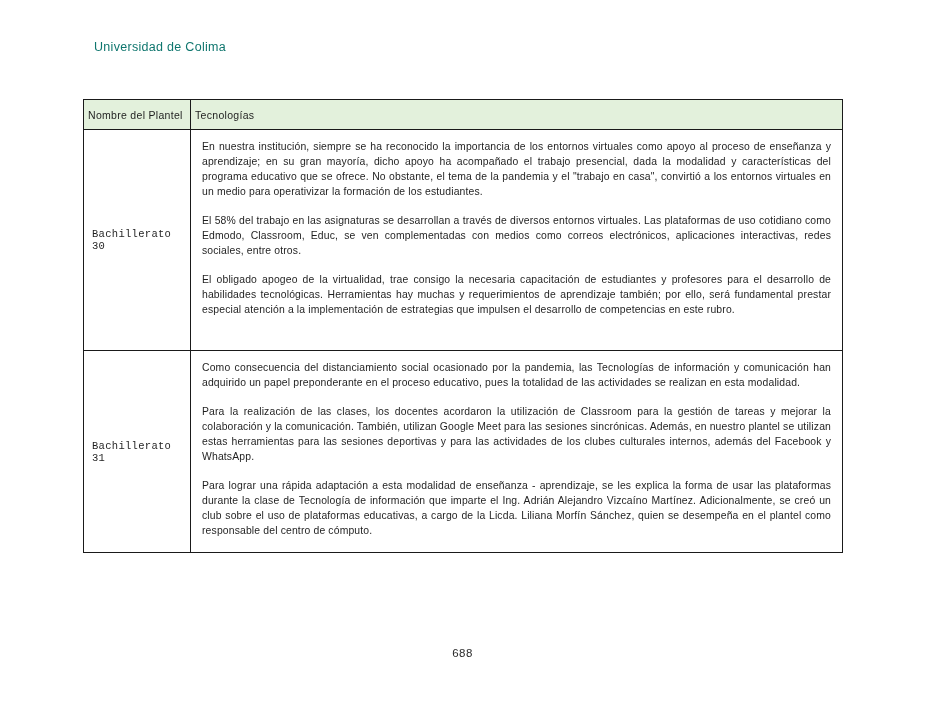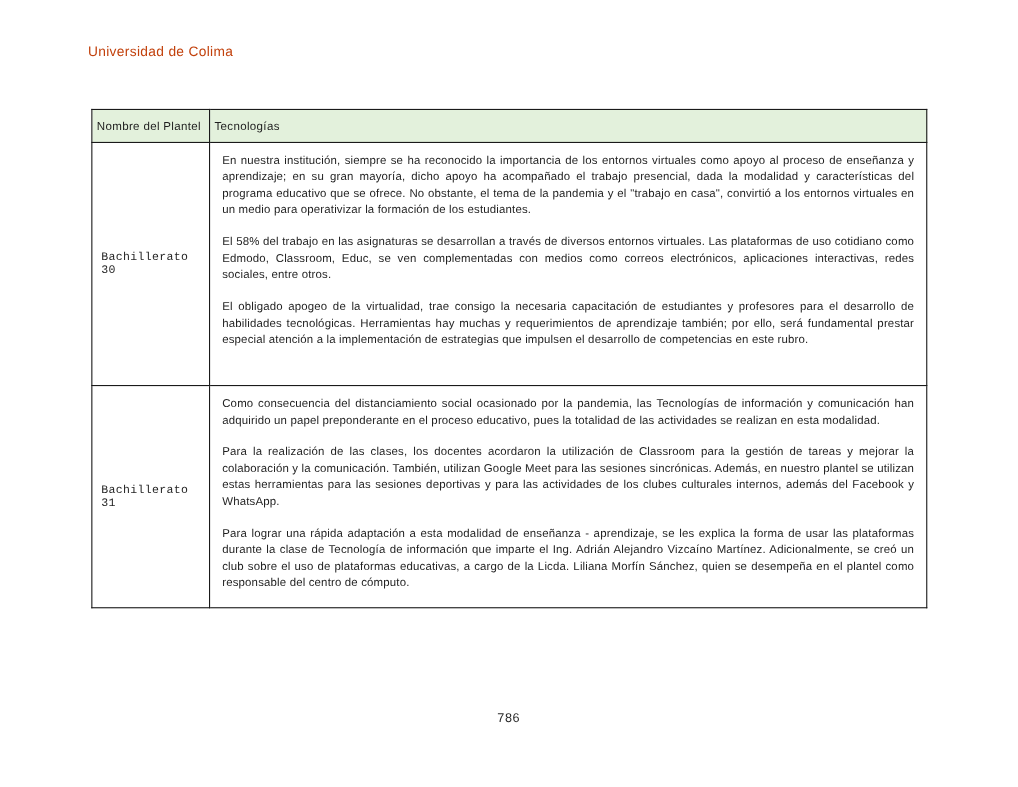--- a/index.html
+++ b/index.html
@@ -7,25 +7,25 @@
   body {
     width: 925px;
     height: 715px;
     position: relative;
     font-family: "Liberation Sans", sans-serif;
     color: #1f1f1f;
     overflow: hidden;
   }
   .doc-header {
     position: absolute;
-    left: 80px;
+    left: 94px;
     top: 40px;
     font-size: 12.5px;
     letter-spacing: 0.3px;
-    color: #c2410c;
+    color: #0f766e;
   }
   table.doc-table {
     position: absolute;
     left: 83px;
     top: 99px;
     width: 760px;
     border-collapse: collapse;
     table-layout: fixed;
   }
   table.doc-table, table.doc-table td {
@@ -108,13 +108,13 @@
     <td class="plantel-cell">Bachillerato 31</td>
     <td class="desc-cell">
       <p>Como consecuencia del distanciamiento social ocasionado por la pandemia, las Tecnologías de información y comunicación han adquirido un papel preponderante en el proceso educativo, pues la totalidad de las actividades se realizan en esta modalidad.</p>
       <p>Para la realización de las clases, los docentes acordaron la utilización de Classroom para la gestión de tareas y mejorar la colaboración y la comunicación. También, utilizan Google Meet para las sesiones sincrónicas. Además, en nuestro plantel se utilizan estas herramientas para las sesiones deportivas y para las actividades de los clubes culturales internos, además del Facebook y WhatsApp.</p>
       <p>Para lograr una rápida adaptación a esta modalidad de enseñanza - aprendizaje, se les explica la forma de usar las plataformas durante la clase de Tecnología de información que imparte el Ing. Adrián Alejandro Vizcaíno Martínez. Adicionalmente, se creó un club sobre el uso de plataformas educativas, a cargo de la Licda. Liliana Morfín Sánchez, quien se desempeña en el plantel como responsable del centro de cómputo.</p>
     </td>
   </tr>
 </tbody>
   </table>
 
-<div class="page-number">786</div>
+<div class="page-number">688</div>
 
 </body></html>

